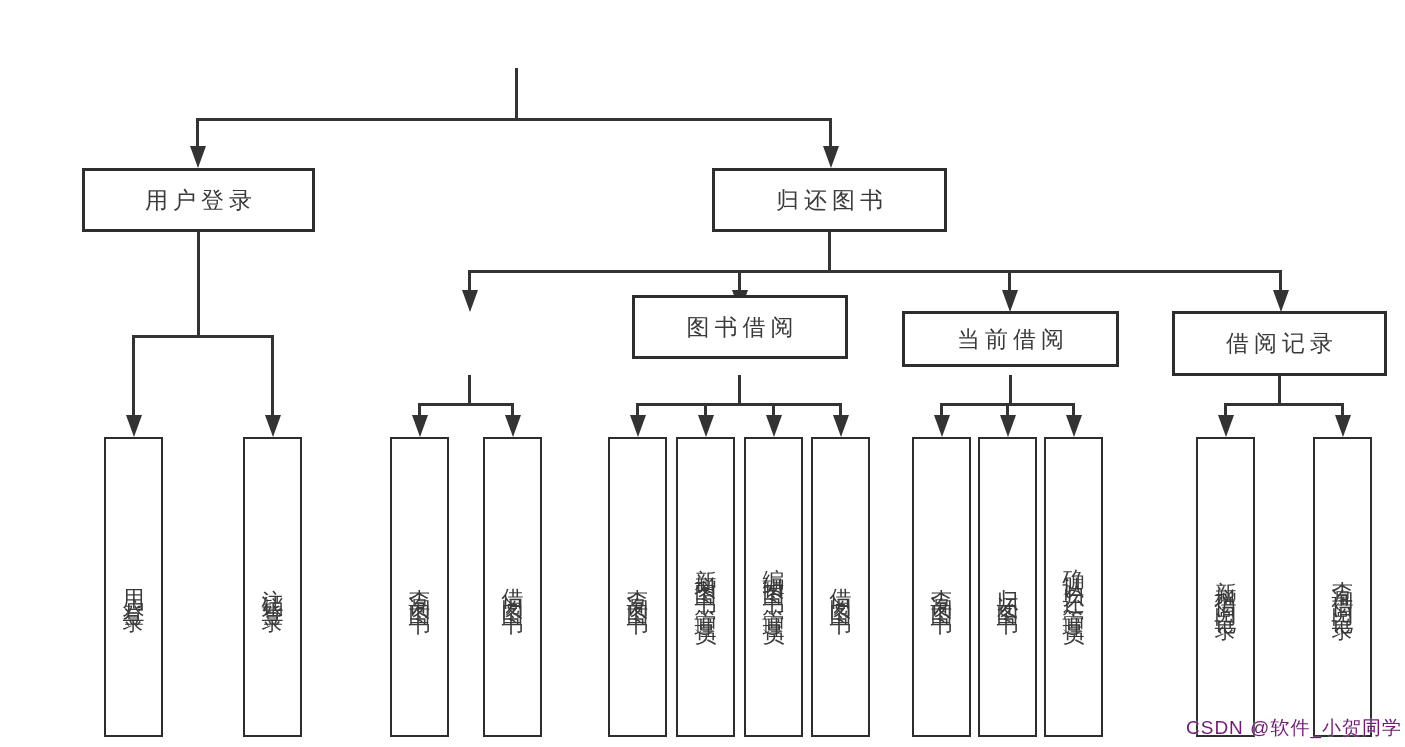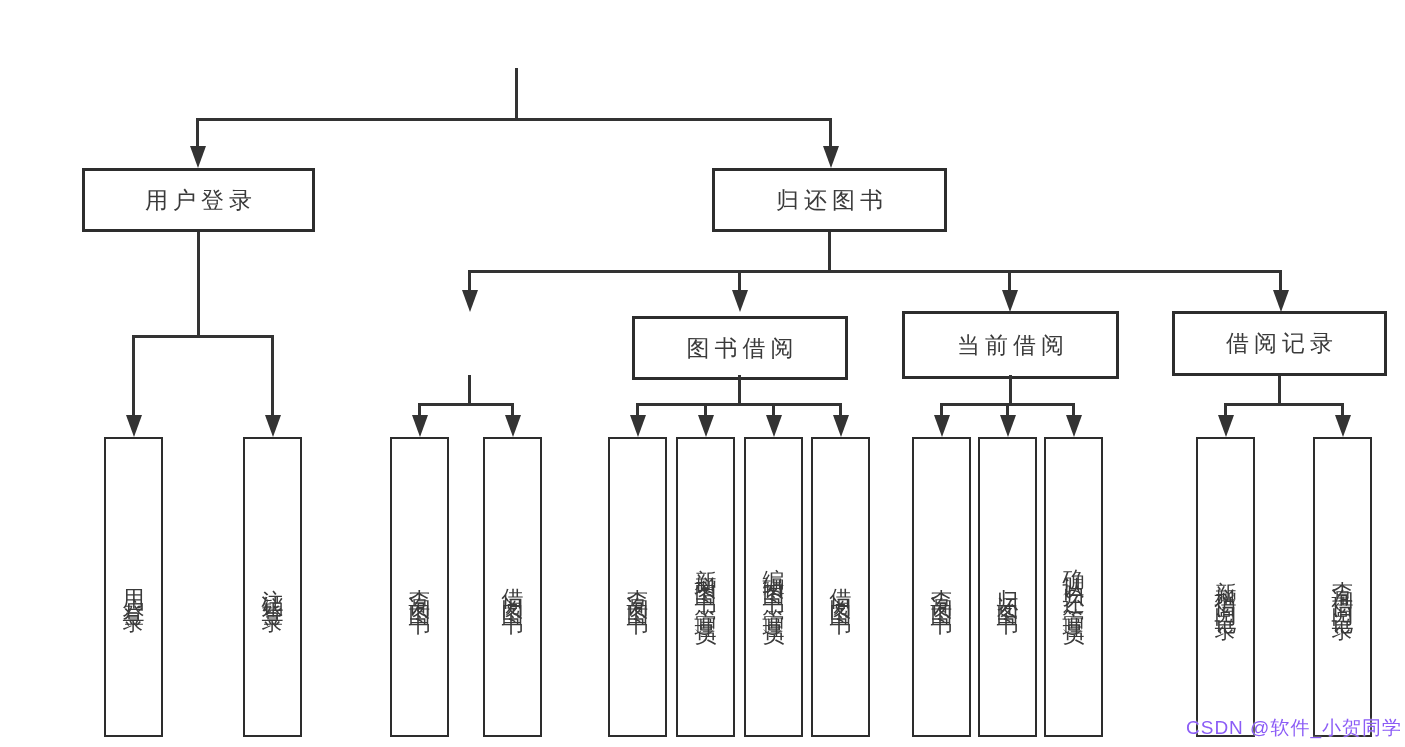--- a/index.html
+++ b/index.html
@@ -40,21 +40,21 @@
   .arr{
     position:absolute;width:0;height:0;
     border-left:8px solid transparent;
     border-right:8px solid transparent;
     border-top:22px solid #333333;
   }
   .watermark{
     position:absolute;
     left:1186px;top:715px;
     font-size:19px;
-    color:#8b5cf6;
+    color:#701a75;
     letter-spacing:1px;
     white-space:nowrap;
     z-index:5;
     text-shadow:0 0 2px #ffffff;
   }
 </style>
 </head>
 <body>
 
 <div id="canvas">
@@ -85,24 +85,24 @@
   <div class="hl" style="left:468px;top:270px;width:814px"></div>
   <div class="vl" style="left:468px;top:270px;height:21px"></div>
   <div class="vl" style="left:738px;top:270px;height:21px"></div>
   <div class="vl" style="left:1008px;top:270px;height:21px"></div>
   <div class="vl" style="left:1279px;top:270px;height:21px"></div>
   <div class="arr" style="left:462px;top:290px"></div>
   <div class="arr" style="left:732px;top:290px"></div>
   <div class="arr" style="left:1002px;top:290px"></div>
   <div class="arr" style="left:1273px;top:290px"></div>
 
-  <div class="box" style="left:632px;top:316px;width:216px;height:64px">
+  <div class="box" style="left:632px;top:295px;width:216px;height:64px">
     <span class="hlabel">图书借阅</span>
   </div>
-  <div class="box" style="left:902px;top:311px;width:217px;height:68px">
+  <div class="box" style="left:902px;top:311px;width:217px;height:56px">
     <span class="hlabel">当前借阅</span>
   </div>
   <div class="box" style="left:1172px;top:311px;width:215px;height:65px">
     <span class="hlabel">借阅记录</span>
   </div>
 
   <div class="vl" style="left:468px;top:375px;height:31px"></div>
   <div class="hl" style="left:418px;top:403px;width:96px"></div>
   <div class="vl" style="left:418px;top:403px;height:13px"></div>
   <div class="vl" style="left:511px;top:403px;height:13px"></div>

